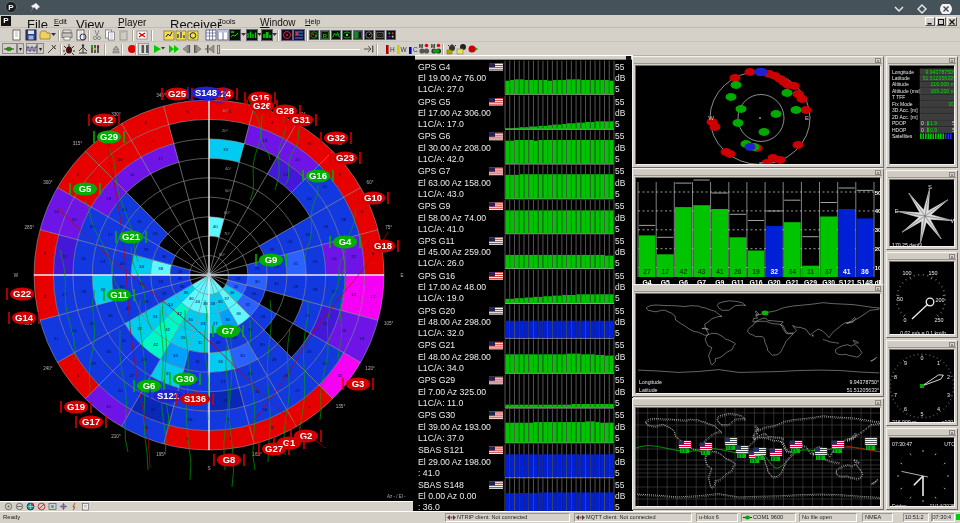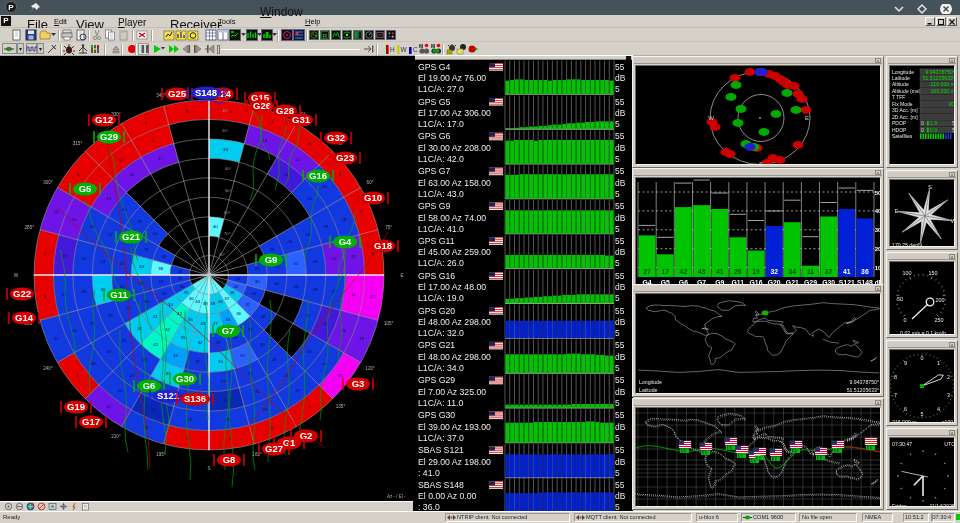--- a/index.html
+++ b/index.html
@@ -13,21 +13,21 @@
       <path d="M50.5 2.5l5 5M55.5 2.5l-5 5" stroke="#40474c" stroke-width="1.4"></path>
     </svg>
 <div class="abs" style="left:0;top:15px;width:960px;height:13px;background:#d5d1c8;border-bottom:1px solid #c0bcb4"></div>
 <div class="abs" style="left:1px;top:16px;width:10px;height:10px;background:#111;color:#fff;font-size:8px;font-weight:bold;text-align:center;line-height:10px">P</div>
 <div class="abs" style="left:27px;top:17px;font-size:13px;color:#111"><u>F</u>ile</div>
 <div class="abs" style="left:54px;top:17px;font-size:7.5px;color:#111"><u>E</u>dit</div>
 <div class="abs" style="left:76px;top:17px;font-size:13px;color:#111"><u>V</u>iew</div>
 <div class="abs" style="left:118px;top:17px;font-size:10px;color:#111"><u>P</u>layer</div>
 <div class="abs" style="left:170px;top:17px;font-size:13px;color:#111"><u>R</u>eceiver</div>
 <div class="abs" style="left:218px;top:17px;font-size:7.5px;color:#111"><u>T</u>ools</div>
-<div class="abs" style="left:260px;top:5px;font-size:12px;color:#111"><u>W</u>indow</div>
+<div class="abs" style="left:260px;top:17px;font-size:10px;color:#111"><u>W</u>indow</div>
 <div class="abs" style="left:305px;top:17px;font-size:7.5px;color:#111"><u>H</u>elp</div>
 <div class="abs" style="left:925px;top:17px;width:10px;height:9px;background:#d5d1c8;border-top:1px solid #fff;border-left:1px solid #fff;border-right:1px solid #555;border-bottom:1px solid #555"></div>
 <svg class="abs" style="left:926px;top:17.5px" width="8" height="8">
       <rect x="1.5" y="5" width="4" height="1.5" fill="#111"></rect>
     </svg>
 <div class="abs" style="left:936px;top:17px;width:10px;height:9px;background:#d5d1c8;border-top:1px solid #fff;border-left:1px solid #fff;border-right:1px solid #555;border-bottom:1px solid #555"></div>
 <svg class="abs" style="left:937px;top:17.5px" width="8" height="8">
       <rect x="1.5" y="1.5" width="5" height="5" fill="none" stroke="#111"></rect>
     </svg>
 <div class="abs" style="left:947px;top:17px;width:10px;height:9px;background:#d5d1c8;border-top:1px solid #fff;border-left:1px solid #fff;border-right:1px solid #555;border-bottom:1px solid #555"></div>

